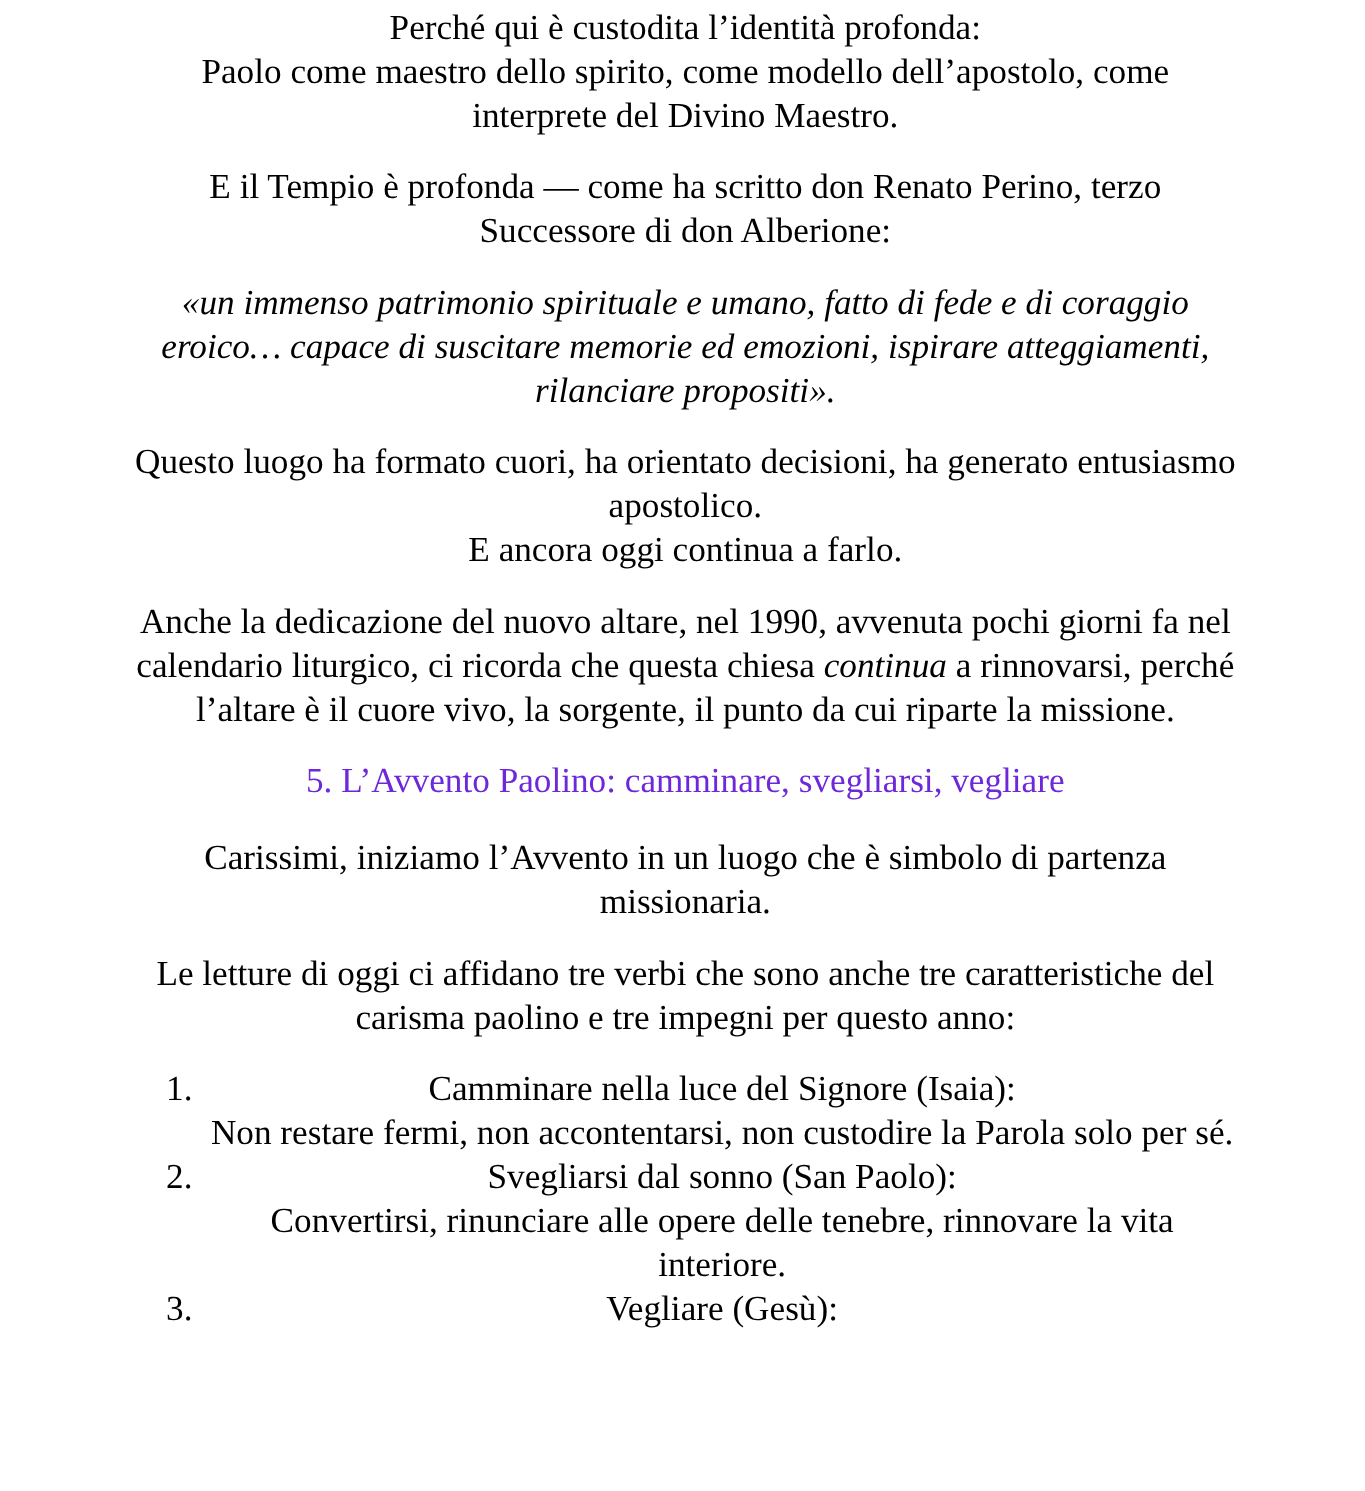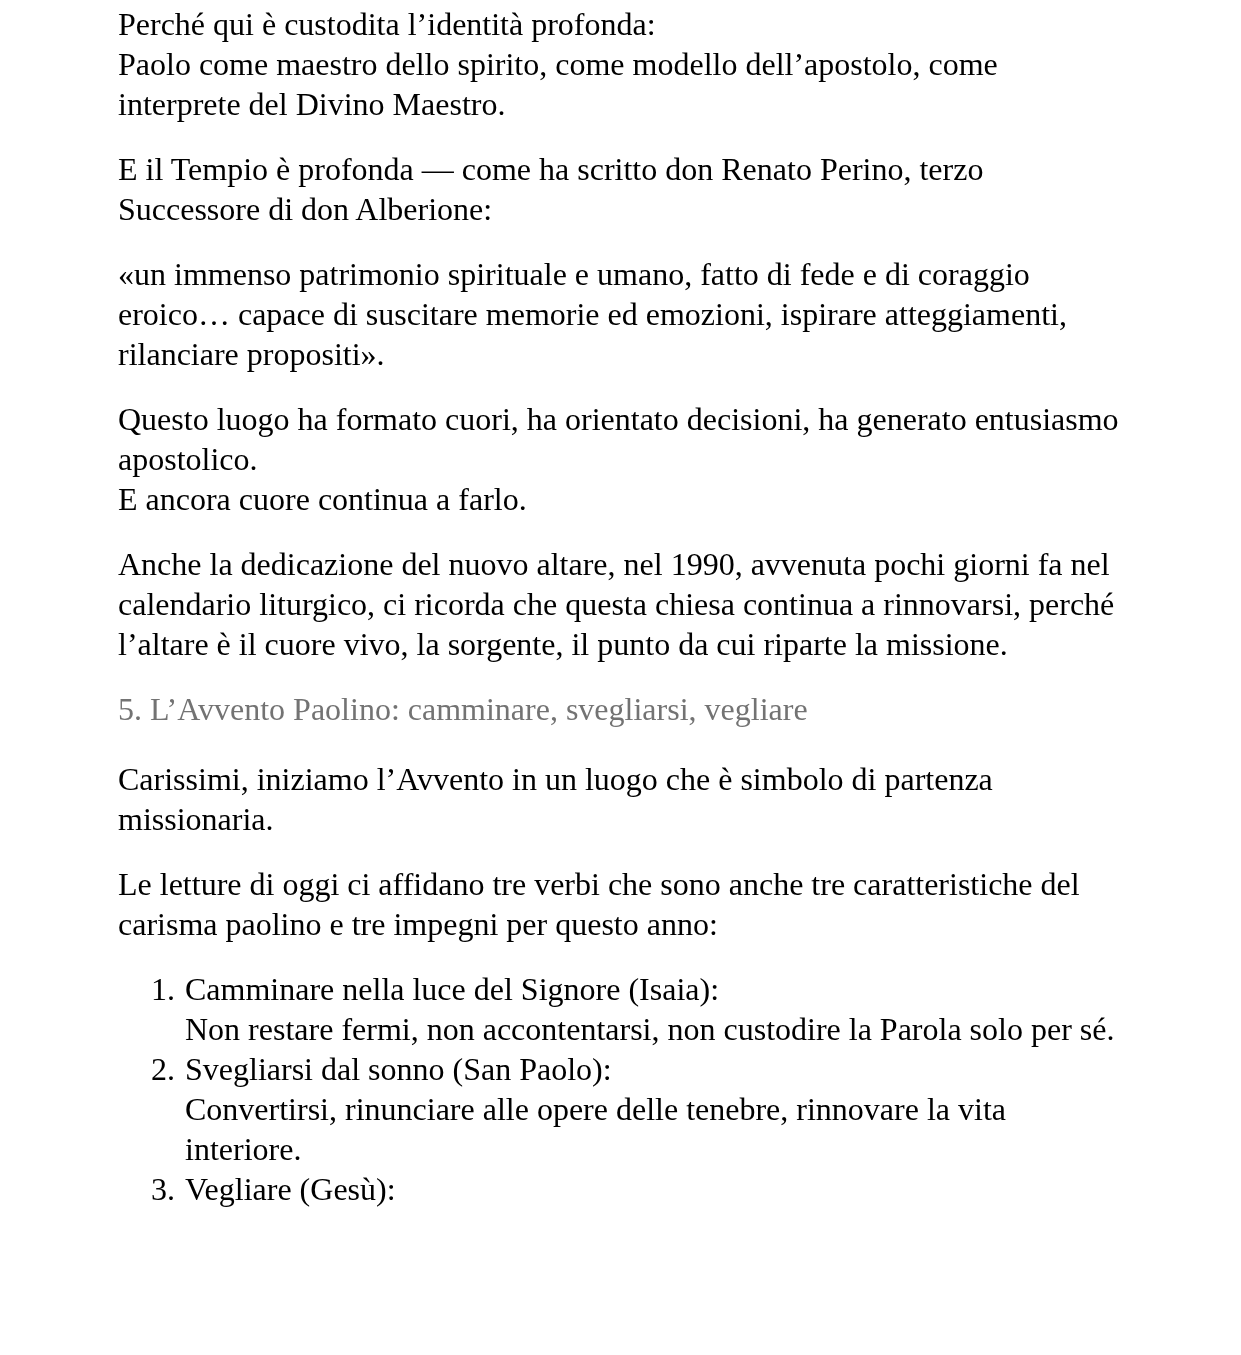--- a/index.html
+++ b/index.html
@@ -15,20 +15,21 @@
     overflow: hidden;
   }
   .content {
     box-sizing: border-box;
     width: 1241px;
     padding: 4px 113px 0 118px;
     font-family: "Liberation Serif", "DejaVu Serif", serif;
     font-size: 32px;
     line-height: 40px;
     color: #000000;
+    text-align: center;
   }
   .content p {
     margin: 0 0 25px 0;
   }
   .content h2 {
     font-size: 32px;
     line-height: 40px;
     font-weight: bold;
     margin: 0 0 30px 0;
   }
@@ -40,33 +41,33 @@
   .content li {
     position: relative;
     padding-left: 67px;
   }
   .content li .num {
     position: absolute;
     left: 33px;
     top: 0;
   }
   .b { font-weight: normal; }
-  .i { }
+  .i { font-style: italic; }
 </style>
 </head>
 <body>
 
 <div class="page">
   <div class="content" style="color: rgb(0, 0, 0);">
       <p><span>Perché qui è custodita l’identità profonda:</span><br><span class="b">Paolo come maestro dello spirito, come modello dell’apostolo, come interprete del Divino Maestro.</span></p>
       <p><span>E il Tempio è profonda — come ha scritto don Renato Perino, terzo Successore di don Alberione:</span></p>
       <p><span class="i">«un immenso patrimonio spirituale e umano, fatto di fede e di coraggio eroico… capace di suscitare memorie ed emozioni, ispirare atteggiamenti, rilanciare propositi».</span></p>
-      <p><span>Questo luogo ha formato cuori, ha orientato decisioni, ha generato entusiasmo apostolico.</span><br><span>E ancora cuore continua a farlo.</span></p>
+      <p><span>Questo luogo ha formato cuori, ha orientato decisioni, ha generato entusiasmo apostolico.</span><br><span>E ancora oggi continua a farlo.</span></p>
       <p><span>Anche la dedicazione del nuovo altare, nel 1990, avvenuta pochi giorni fa nel calendario liturgico, ci ricorda che questa chiesa </span><span class="i">continua</span><span> a rinnovarsi, perché l’altare è il cuore vivo, la sorgente, il punto da cui riparte la missione.</span></p>
-      <h2><span class="b" style="color: #737373;">5. L’Avvento Paolino: camminare, svegliarsi, vegliare</span></h2>
+      <h2><span class="b" style="color: #6d28d9;">5. L’Avvento Paolino: camminare, svegliarsi, vegliare</span></h2>
       <p><span>Carissimi, iniziamo l’Avvento in un luogo che è simbolo di </span><span class="b">partenza missionaria</span><span>.</span></p>
       <p><span>Le letture di oggi ci affidano tre verbi che sono anche tre caratteristiche del carisma paolino e tre impegni per questo anno:</span></p>
       <ol>
         <li><span class="num">1.</span><span class="b">Camminare</span><span> nella luce del Signore (Isaia):</span><br><span>Non restare fermi, non accontentarsi, non custodire la Parola solo per sé.</span></li>
         <li><span class="num">2.</span><span class="b">Svegliarsi</span><span> dal sonno (San Paolo):</span><br><span>Convertirsi, rinunciare alle opere delle tenebre, rinnovare la vita interiore.</span></li>
         <li><span class="num">3.</span><span class="b">Vegliare</span><span> (Gesù):</span><br></li>
       </ol>
     </div>
 </div>
 

